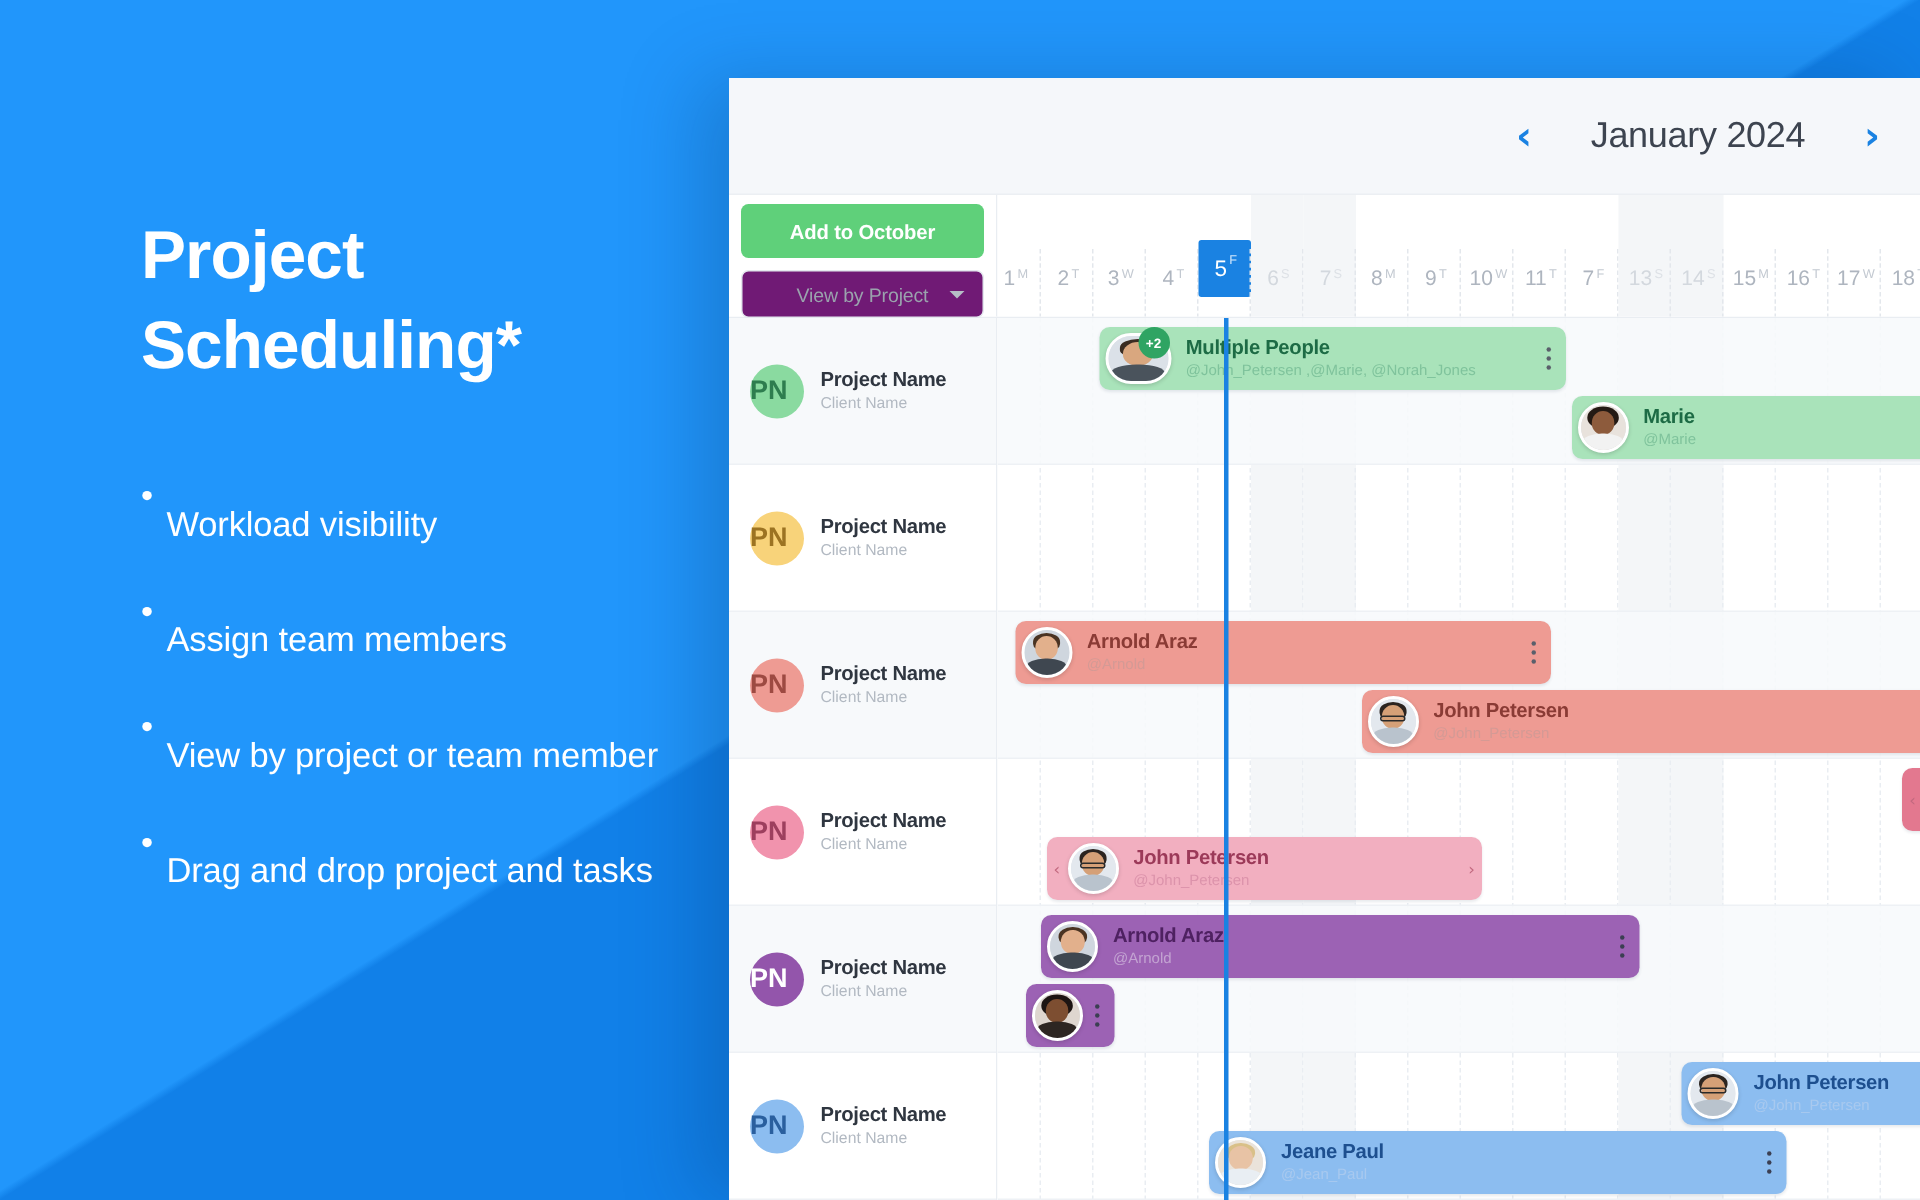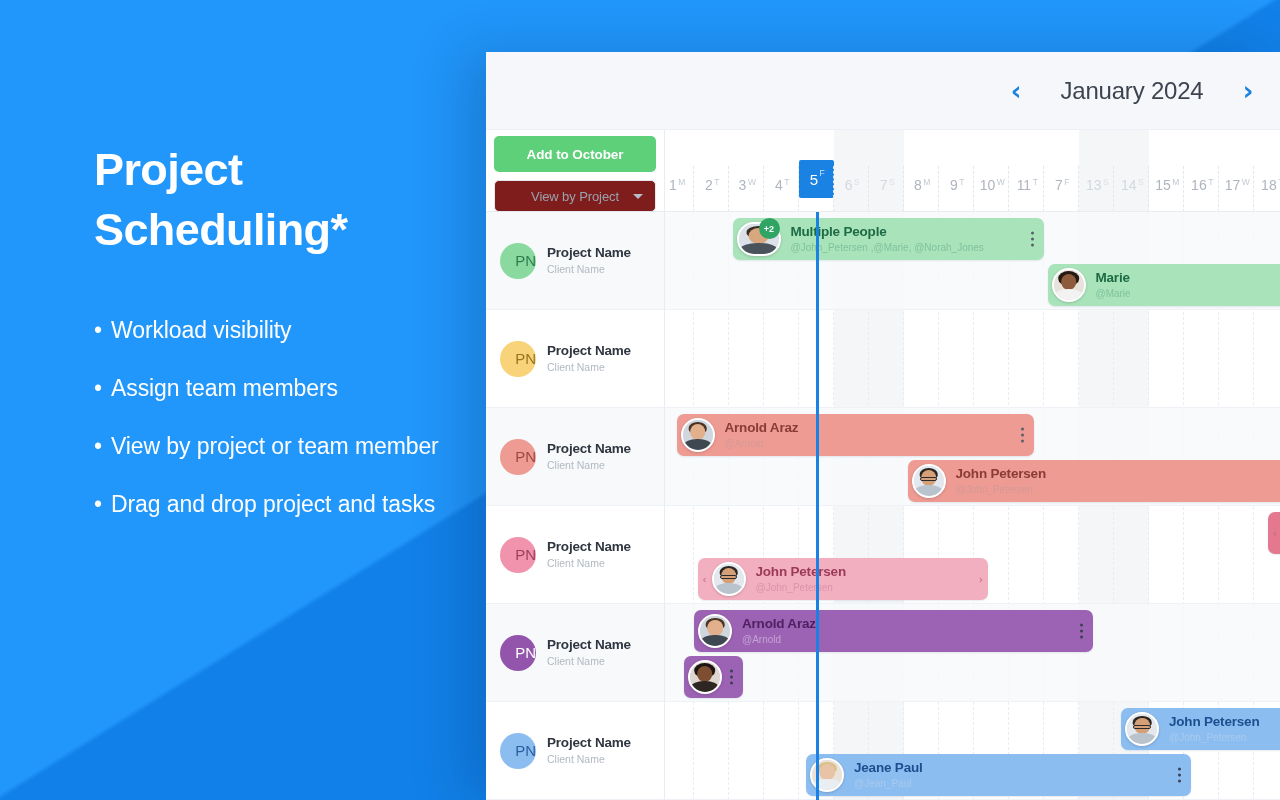--- a/index.html
+++ b/index.html
@@ -20,21 +20,21 @@
   .copy { position: absolute; left: 94px; top: 140px; width: 400px; color: #fff; }
   .headline {
     font-size: 45px; line-height: 60px; font-weight: bold; letter-spacing: -0.6px;
   }
   .bullets { margin-top: 52px; }
   .bullet {
     display: flex; font-size: 23px; line-height: 36px; font-weight: normal;
     margin-bottom: 22px; letter-spacing: -0.1px;
   }
   .bullet .dot { width: 17px; flex: 0 0 17px; }
-  .bullet .txt { flex: 1; }
+  .bullet .txt { flex: 1; margin-top: 19px; }
   .footnote {
     margin-top: 28px; font-size: 19px; font-style: italic; letter-spacing: -0.1px;
   }
 
   
   .app {
     position: absolute; left: 486px; top: 52px; width: 796px; height: 748px;
     background: #ffffff; overflow: hidden;
     box-shadow: -22px 0 48px rgba(0, 40, 90, 0.22);
   }
@@ -61,21 +61,21 @@
     border-right: 1px solid #e9edf2; background: #fff;
   }
   .btn-add {
     display: block; width: 100%; height: 36px; border: none; border-radius: 5px;
     background: #5fd07a; color: #fff; font-size: 13.5px; font-weight: bold;
     cursor: pointer; font-family: "Liberation Sans", sans-serif;
     letter-spacing: -0.1px;
   }
   .select-view {
     position: relative; margin-top: 8px; height: 32px; border: 1px solid #e4e8ee;
-    border-radius: 5px; background: #7f1d1d; display: flex; align-items: center;
+    border-radius: 5px; background: #701a75; display: flex; align-items: center;
     justify-content: center; cursor: pointer;
   }
   .select-view span { font-size: 13px; color: #9aa2ad; letter-spacing: -0.1px; }
   .caret {
     position: absolute; right: 12px; top: 13px; width: 0; height: 0;
     border-left: 5px solid transparent; border-right: 5px solid transparent;
     border-top: 5px solid #b6bdc6;
   }
 
   .ruler { position: relative; flex: 1; overflow: hidden; background: #fff; }
@@ -111,22 +111,22 @@
     width: 179px; flex: 0 0 179px; border-right: 1px solid #e9edf2;
     position: relative; background: #fff;
   }
   .proj {
     height: 98px; display: flex; align-items: center; padding-left: 14px;
     border-bottom: 1px solid #eef1f5; position: relative;
   }
   .proj.alt { background: #f7f9fb; }
   .proj .pn {
     width: 36px; height: 36px; flex: 0 0 36px; border-radius: 50%;
-    display: flex; align-items: center; justify-content: flex-end;
-    font-size: 15px; font-weight: normal; margin-right: 11px;
+    display: flex; align-items: center; justify-content: flex-start;
+    font-size: 18px; font-weight: bold; margin-right: 11px;
   }
   .proj .meta { line-height: 1.18; }
   .proj .p-name { font-size: 13.5px; font-weight: bold; color: #2f3640; letter-spacing: -0.2px; }
   .proj .c-name { font-size: 10.5px; color: #b2b9c2; margin-top: 2px; }
   .proj-scroll {
     position: absolute; right: 5px; top: 13px; width: 5px; height: 58px;
     border-radius: 3px; background: #9ea5ae;
   }
 
   .grid { position: relative; flex: 1; overflow: hidden; background: #fff; }

